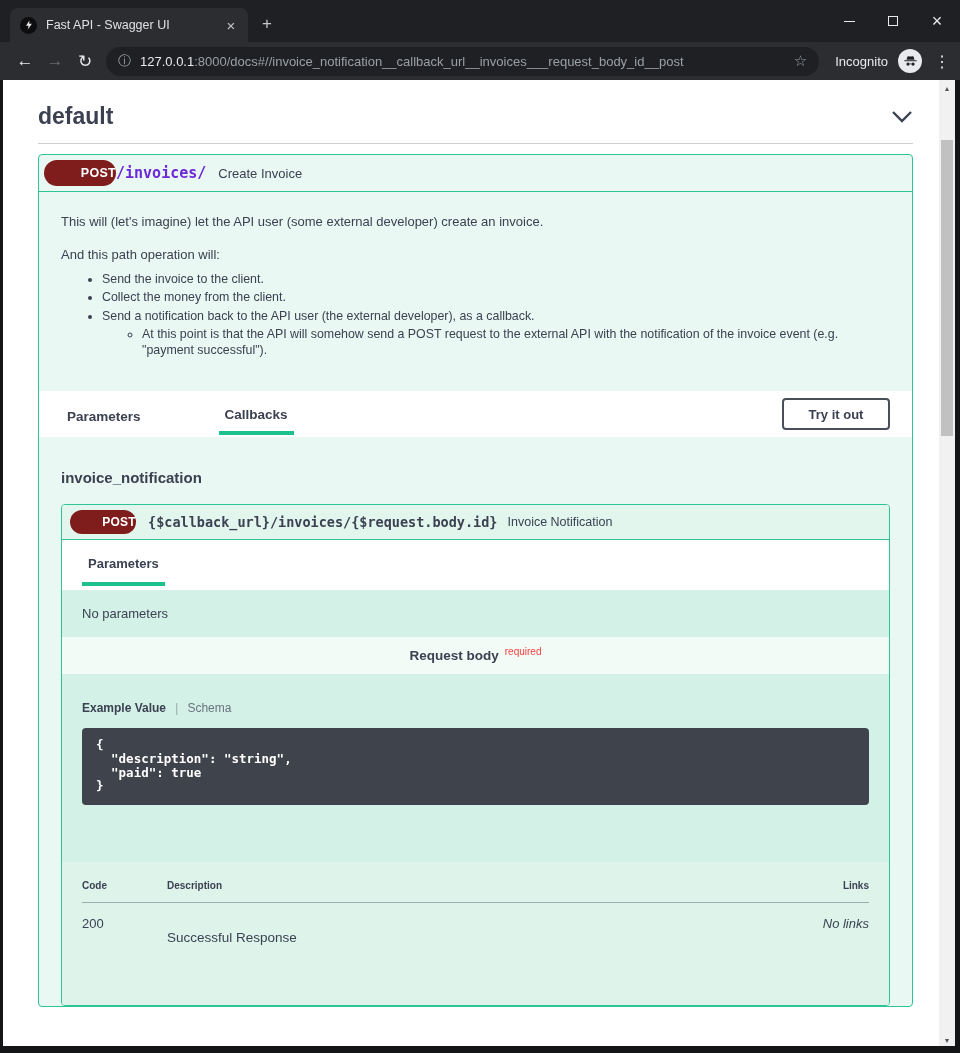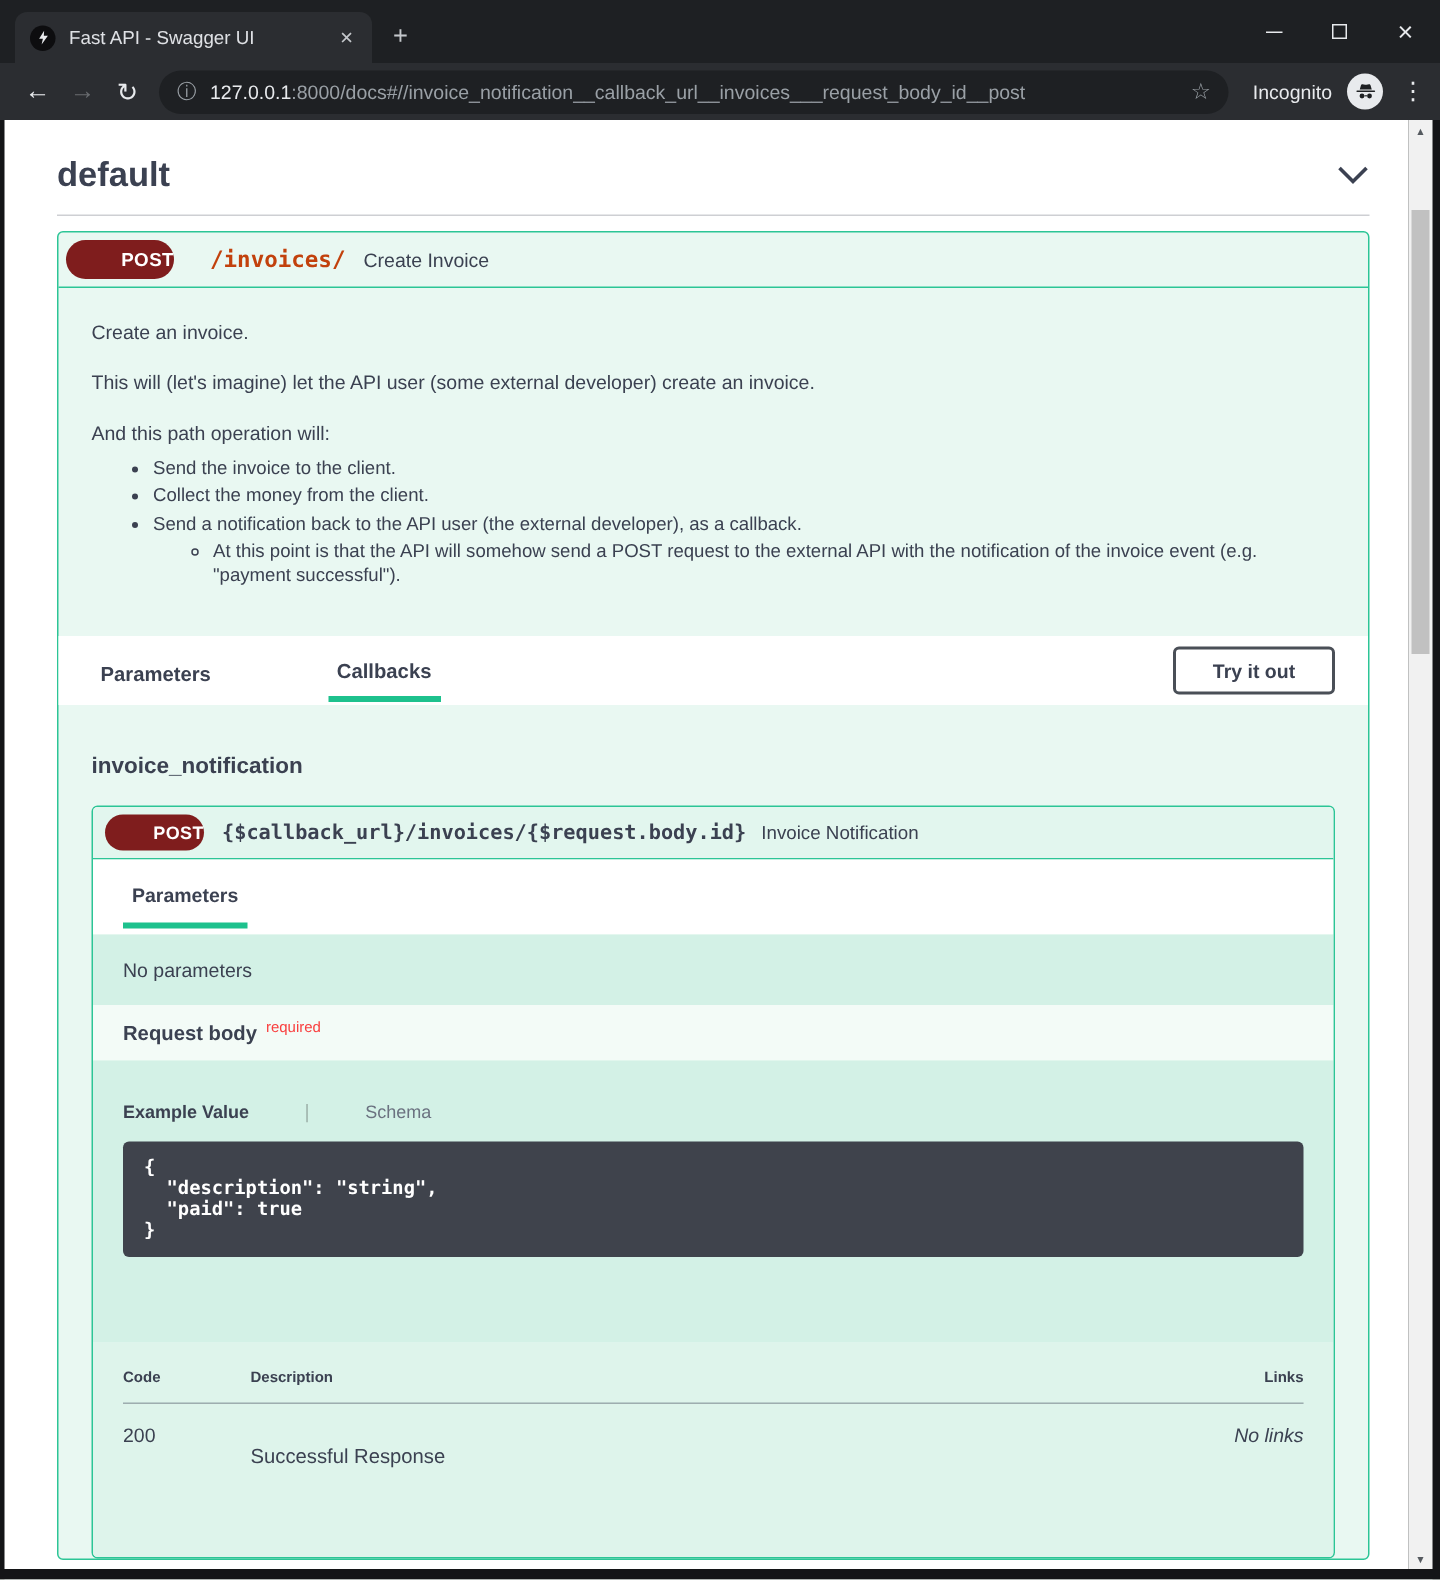--- a/index.html
+++ b/index.html
@@ -49,21 +49,21 @@
 
   
   .sec-head { margin-top:23px; display:flex; align-items:center; justify-content:space-between; }
   .sec-title { font-size:23px; font-weight:bold; color:#3b4151; }
   .sec-divider { margin-top:13px; border-bottom:1px solid rgba(59,65,81,.25); }
 
   .opblock { margin-top:10px; border:1px solid #2cc596; border-radius:4px; background:#e9f8f2; }
   .op-summary { display:flex; align-items:center; padding:5px; border-bottom:1px solid #2cc596; }
   .badge { background:#7f1d1d; color:#fff; font-weight:bold; font-size:12.5px; border-radius:13px;
            padding:6px 0; width:72px; text-align:right; letter-spacing:.3px; }
-  .op-path { font-family:"DejaVu Sans Mono", monospace; font-weight:bold; font-size:15px; color:#c2410c; margin-left:24px; }
+  .op-path { font-family:"DejaVu Sans Mono", monospace; font-weight:bold; font-size:15px; color:#6d28d9; margin-left:0; }
   .op-desc { font-size:13px; color:#3b4151; margin-left:12px; }
 
   .op-body { padding:22px 22px 30px; font-size:13px; line-height:1.25; }
   .op-body p { margin-bottom:17px; }
   .op-body p:last-of-type { margin-bottom:8px; }
   .op-body ul { margin-left:41px; }
   .op-body li { margin-bottom:3px; font-size:12.4px; }
   .op-body ul ul { list-style-type:circle; margin-left:40px; margin-top:3px; max-width:700px; }
 
   .tabrow { background:#fff; display:flex; align-items:center; padding:0 22px; height:46px; }
@@ -81,30 +81,30 @@
   .badge.small { width:66px; padding:5px 0; font-size:12px; }
   .cb-path { font-family:"DejaVu Sans Mono", monospace; font-weight:bold; font-size:13.5px; color:#3b4151; margin-left:12px; }
   .cb-desc { font-size:12.5px; color:#3b4151; margin-left:10px; }
 
   .cb-tabrow { background:#fff; padding:0 20px; }
   .cb-tab { display:inline-block; font-size:13px; font-weight:bold; color:#3b4151;
             padding:16px 6px 11px; border-bottom:4px solid #1dc18d; margin-bottom:4px; }
 
   .row-noparams { background:#d3f1e6; padding:16px 20px; font-size:13px; }
 
-  .row-reqbody { background:#f3fbf7; padding:11px 20px; display:flex; align-items:center; justify-content:space-between; }
+  .row-reqbody { background:#f3fbf7; padding:11px 20px; display:flex; align-items:center; justify-content:space-between;flex-direction:column; }
   .reqbody-label { font-size:13.5px; font-weight:bold; }
   .required-flag { color:#f93e3e; font-size:10px; font-weight:normal; position:relative; top:-5px; margin-left:6px; }
   .ct-select { width:228px; height:33px; background:#fff; border:2px solid #41444e; border-radius:4px;
                display:flex; align-items:center; justify-content:space-between; padding:0 13px;
                font-size:13px; font-weight:bold; color:#3b4151; }
   .ct-caret { font-size:11px; color:#3b4151; }
 
   .example-sec { background:#d3f1e6; padding:26px 20px 57px; }
-  .ex-tabs { font-size:12px; display:flex; align-items:center;gap:28px; }
+  .ex-tabs { font-size:12px; display:flex; align-items:center; }
   .ex-tab-active { font-weight:bold; color:#3b4151; }
   .ex-sep { color:#9fb3ab; margin:0 9px; font-size:13px; }
   .ex-tab { color:#6b7280; }
   .codeblock { margin-top:13px; background:#3f434c; border-radius:4px; padding:10px 14px 12px;
                font-family:"DejaVu Sans Mono", monospace; font-size:12.5px; font-weight:bold;
                color:#ffffff; line-height:13.8px; }
   .codeline { white-space:pre; }
 
   .row-responses { background:#f3fbf7; padding:19px 20px; font-size:14px; font-weight:bold; }
 
@@ -180,21 +180,20 @@
       <div class="sec-divider"></div>
 
       <div class="opblock">
         <div class="op-summary">
           <span class="badge">POST</span>
           <span class="op-path">/invoices/</span>
           <span class="op-desc">Create Invoice</span>
         </div>
 
         <div class="op-body">
-          <p>Create an invoice.</p>
           <p>This will (let's imagine) let the API user (some external developer) create an invoice.</p>
           <p>And this path operation will:</p>
           <ul>
             <li>Send the invoice to the client.</li>
             <li>Collect the money from the client.</li>
             <li><span>Send a notification back to the API user (the external developer), as a callback.</span>
               <ul>
                 <li>At this point is that the API will somehow send a POST request to the external API with the notification of the invoice event (e.g. "payment successful").</li>
               </ul>
             </li>

